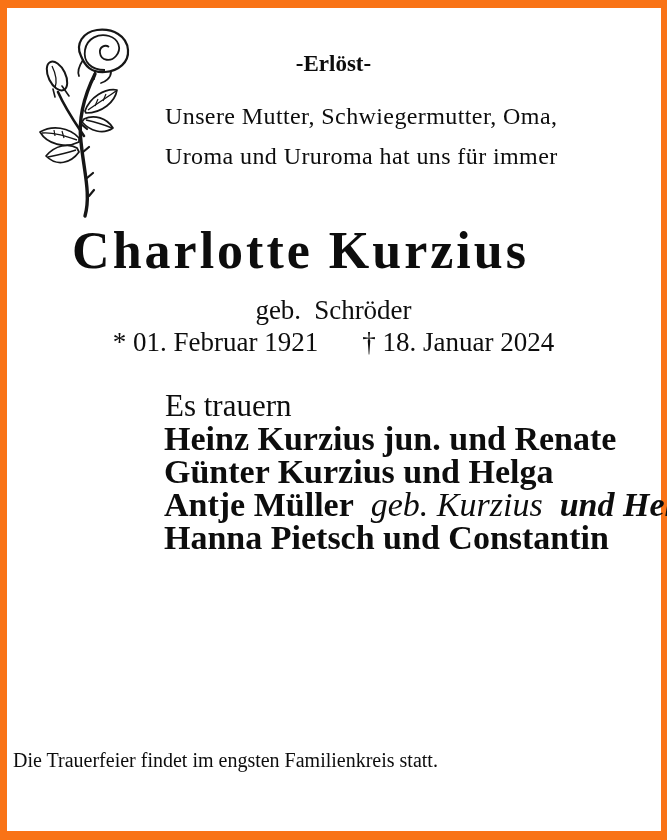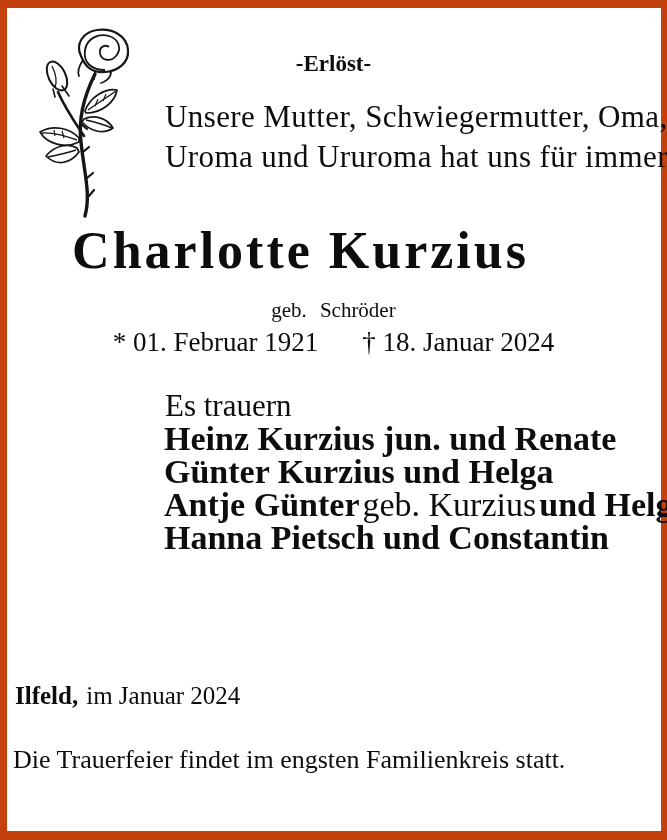--- a/index.html
+++ b/index.html
@@ -1,20 +1,20 @@
 <!DOCTYPE html>
 <html><head>
 <meta charset="utf-8">
 <style>
   html, body { margin: 0; padding: 0; background: #3a3a3a; }
   .page {
     position: relative;
     width: 667px;
     height: 840px;
-    background: #c2410c;
+    background: #f97316;
     overflow: hidden;
     font-family: "Liberation Serif", "DejaVu Serif", serif;
     color: #0d0d0d;
   }
   .sheet {
     position: absolute;
     left: 7px; top: 8px;
     width: 654px; height: 823px;
     background: #ffffff;
   }
@@ -23,67 +23,67 @@
   .rose-wrap { left: 24px; top: 26px; width: 116px; height: 196px; }
 
   .epitaph {
     left: 0; top: 50px; width: 667px;
     text-align: center;
     font-weight: bold;
     font-size: 23px; line-height: 28px;
   }
   .intro {
     left: 165px; top: 97px;
-    font-size: 31px; line-height: 39.5px;
+    font-size: 24px; line-height: 39.5px;
     letter-spacing: 0.4px;
     white-space: nowrap;
   }
   .deceased-name {
     left: 0; top: 222px; width: 601px;
     text-align: center;
     font-weight: bold;
     font-size: 52px; line-height: 58px;
     letter-spacing: 3px;
     white-space: nowrap;
   }
   .maiden {
     left: 0; top: 295px; width: 667px;
     text-align: center;
-    font-size: 21px; line-height: 31px;
+    font-size: 27px; line-height: 31px;
   }
   .maiden .maiden-name { margin-left: 13px; }
   .dates {
     left: 0; top: 327px; width: 667px;
     text-align: center;
     font-size: 27px; line-height: 31px;
     white-space: nowrap;
   }
   .dates .death { margin-left: 44px; }
   .mourning-intro {
     left: 165px; top: 390px;
     font-size: 31px; line-height: 31px;
   }
   .mourners {
     left: 164px; top: 422px;
     font-size: 34px; line-height: 33px;
     font-weight: bold;
     white-space: nowrap;
   }
   .mourners .regular { font-weight: normal; }
-  .mourners .gap { margin-left: 3px; }
+  .mourners .gap { margin-left: 17px; font-style: italic; }
   .city-line {
     left: 15px; top: 681px;
     font-size: 25px; line-height: 29px;
     white-space: nowrap;
   }
   .city-line .place { font-weight: bold; }
   .city-line .month { margin-left: 8px; }
   .closing {
     left: 13px; top: 745px;
-    font-size: 26px; line-height: 30px;
+    font-size: 20px; line-height: 30px;
     white-space: nowrap;
   }
   svg .ln { fill: none; stroke: #161616; }
 </style>
 </head>
 <body>
 
 <div class="page">
   <div class="sheet"></div>
 
@@ -139,22 +139,19 @@
 
   <div class="abs dates">
     <span class="birth">* 01. Februar 1921</span><span class="death">† 18. Januar 2024</span>
   </div>
 
   <div class="abs mourning-intro">Es trauern</div>
 
   <div class="abs mourners">
     <div><span>Heinz Kurzius jun. und Renate</span></div>
     <div><span>Günter Kurzius und Helga</span></div>
-    <div><span>Antje Günter</span><span class="regular gap">geb. Kurzius</span><span class="gap">und Helga</span></div>
+    <div><span>Antje Müller</span><span class="regular gap">geb. Kurzius</span><span class="gap">und Helga</span></div>
     <div><span>Hanna Pietsch und Constantin</span></div>
   </div>
 
-  <div class="abs city-line">
-    <span class="place">Ilfeld,</span><span class="month">im Januar 2024</span>
-  </div>
 
   <div class="abs closing">Die Trauerfeier findet im engsten Familienkreis statt.</div>
 </div>
 
 </body></html>

